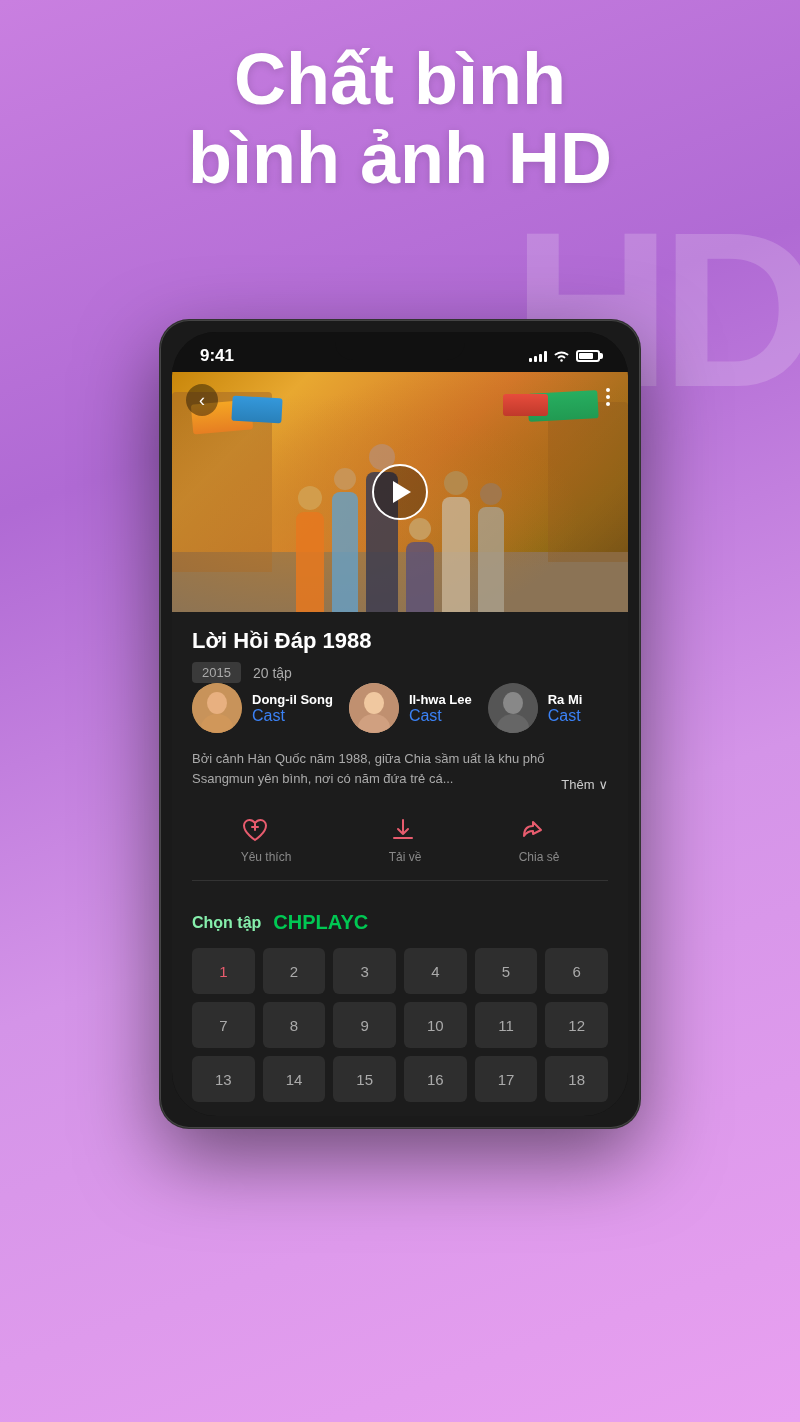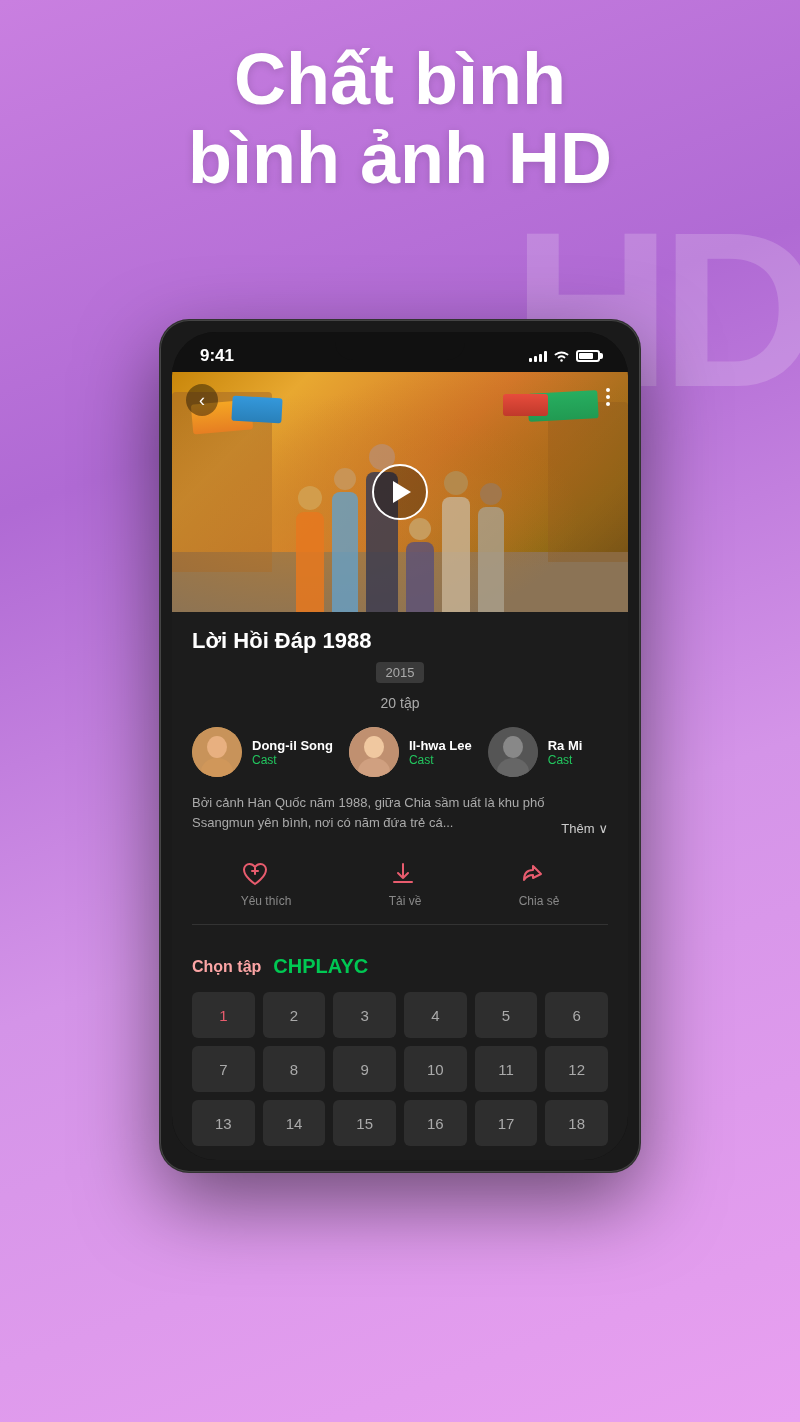--- a/index.html
+++ b/index.html
@@ -297,22 +297,20 @@
       font-size: 22px;
       font-weight: 700;
       color: white;
       margin-bottom: 8px;
     }
 
     .show-meta {
       display: flex;
       align-items: center;
       gap: 12px;
-      margin-bottom: 16px;
-      flex-direction: column;
     }
     .year-badge {
       background: #3a3a3a;
       color: #aaa;
       padding: 3px 10px;
       border-radius: 4px;
       font-size: 13px;
     }
     .episodes {
       color: #aaa;
@@ -343,22 +341,22 @@
     .avatar-2 { background: linear-gradient(135deg, #e8c0a0, #c09070); }
     .avatar-3 { background: linear-gradient(135deg, #404040, #606060); }
 
     .cast-info {}
     .cast-name {
       color: white;
       font-size: 13px;
       font-weight: 600;
     }
     .cast-role {
-      color: #22c55e;
-      font-size: 12px;
+      color: #3b82f6;
+      font-size: 16px;
     }
 
     
     .description {
       color: #aaa;
       font-size: 13px;
       line-height: 1.5;
       margin-bottom: 4px;
     }
     .more-link {
@@ -413,21 +411,21 @@
       padding: 14px 20px;
       background: #1c1c1c;
     }
     .section-row {
       display: flex;
       align-items: center;
       gap: 12px;
       margin-bottom: 14px;
     }
     .section-title {
-      color: #fca5a5;
+      color: #86efac;
       font-size: 16px;
       font-weight: 600;
     }
     .chplayc-label {
       color: #00c853;
       font-size: 20px;
       font-weight: 700;
     }
 
     

